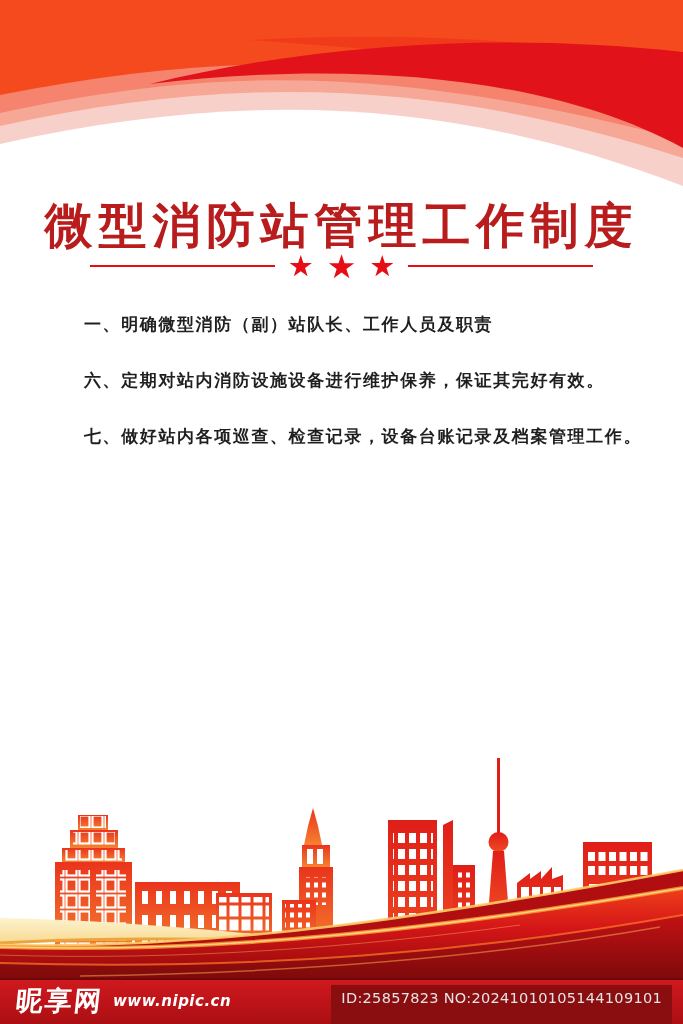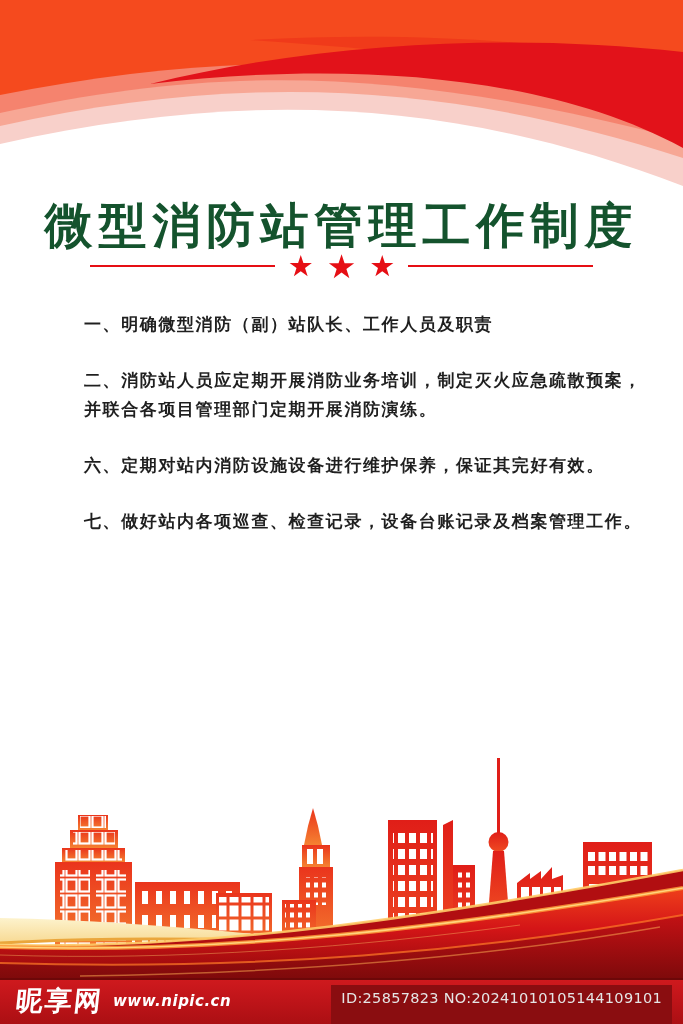--- a/index.html
+++ b/index.html
@@ -6,21 +6,21 @@
   .poster{
     position:relative;width:683px;height:1024px;margin:0 auto;
     background:#ffffff;overflow:hidden;
     font-family:"DejaVu Sans",sans-serif;
   }
   .hdr-svg{position:absolute;top:0;left:0;width:683px;height:200px;display:block;}
   .title{
     position:absolute;top:168px;left:0;width:683px;
     text-align:center;white-space:nowrap;
     font-size:48px;font-weight:900;letter-spacing:6px;
-    color:#14532d;line-height:1.08;
+    color:#b91c1c;line-height:1.08;
   }
   .divider{
     position:absolute;top:246px;left:0;width:683px;height:40px;
     display:flex;align-items:center;justify-content:center;gap:13px;
   }
   .divider .line{width:185px;height:2px;background:#e60e14;}
   .divider .star{color:#e60e14;font-size:29px;line-height:1;}
   .divider .star.mid{font-size:33px;}
   .rules{
     position:absolute;top:310px;left:62px;width:562px;
@@ -69,21 +69,20 @@
   <div class="divider">
     <span class="line"></span>
     <span class="star">★</span>
     <span class="star mid">★</span>
     <span class="star">★</span>
     <span class="line"></span>
   </div>
 
   <div class="rules">
     <p>一、明确微型消防（副）站队长、工作人员及职责</p>
-    <p>二、消防站人员应定期开展消防业务培训，制定灭火应急疏散预案，并联合各项目管理部门定期开展消防演练。</p>
     <p>六、定期对站内消防设施设备进行维护保养，保证其完好有效。</p>
     <p>七、做好站内各项巡查、检查记录，设备台账记录及档案管理工作。</p>
   </div>
 
   <svg class="skyline-svg" viewBox="0 0 683 205" preserveAspectRatio="none">
     <defs>
       <linearGradient id="gradA" x1="0" y1="0" x2="0" y2="1">
         <stop offset="0" stop-color="#ea341c"></stop>
           <stop offset="1" stop-color="#f58231"></stop>
       </linearGradient>

